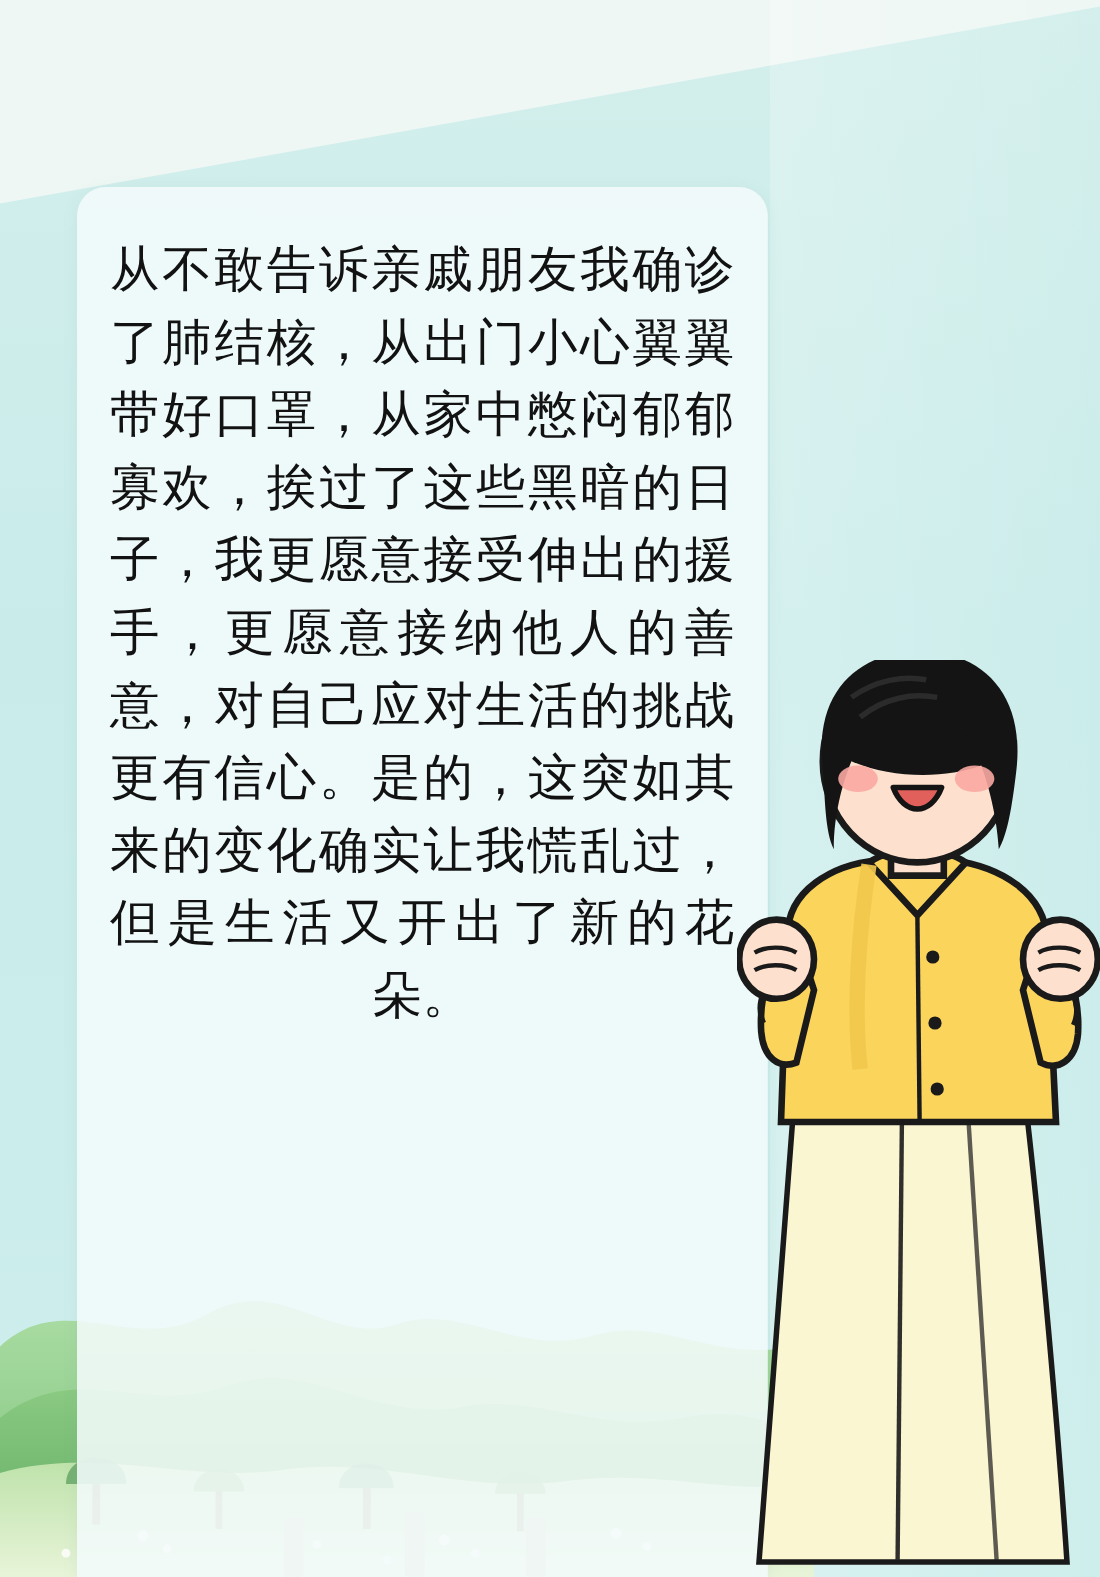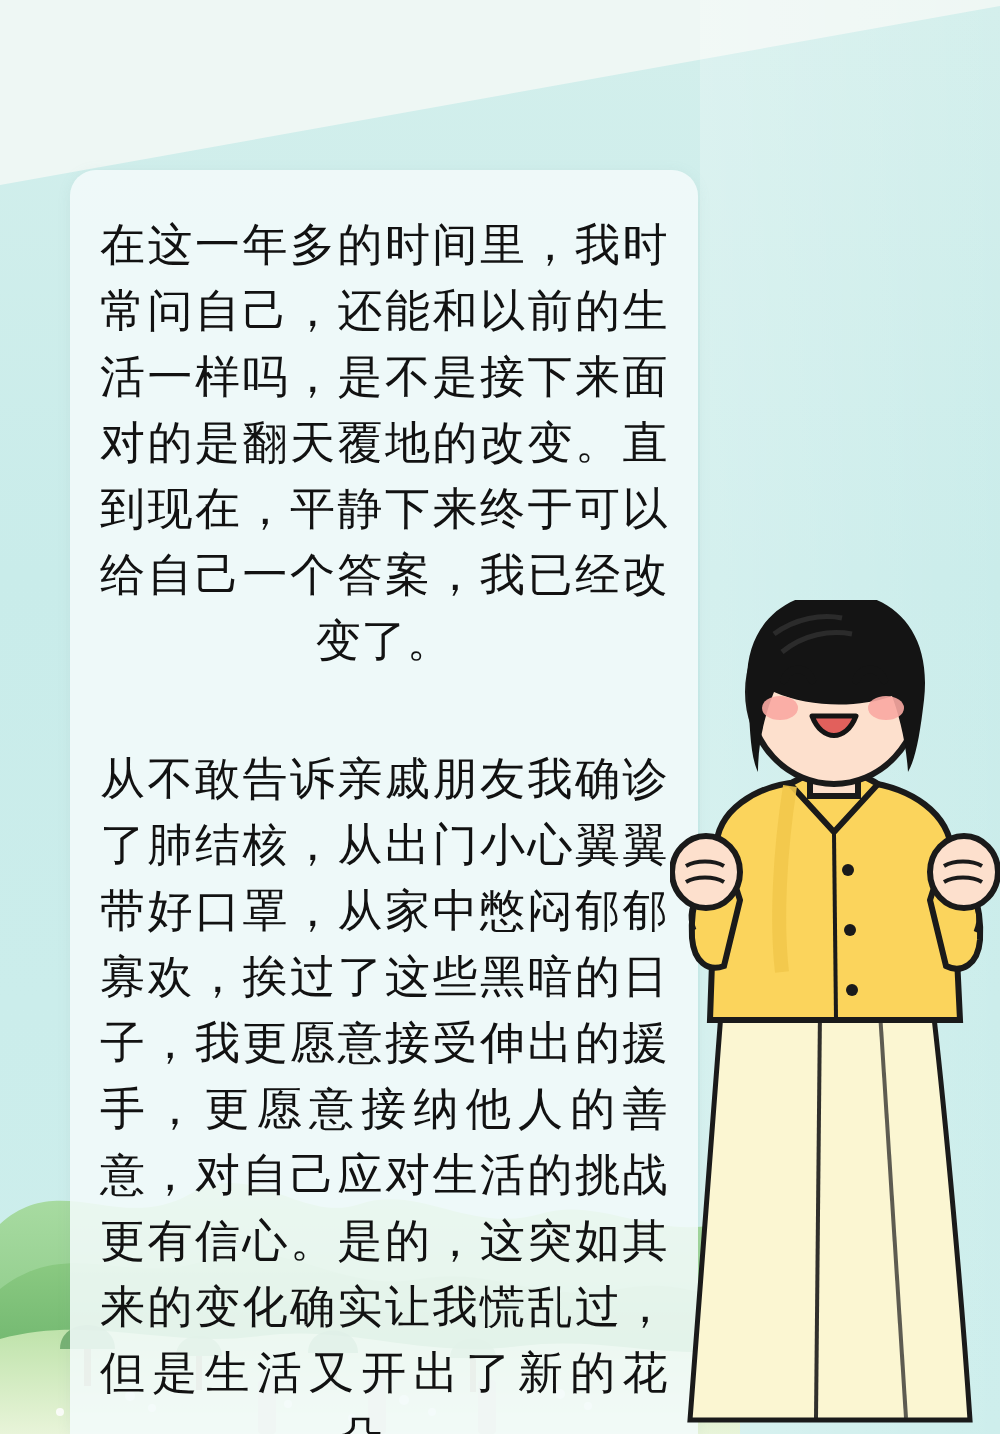--- a/index.html
+++ b/index.html
@@ -155,21 +155,20 @@
 
       <g fill="#d8cfc0" opacity="0.9">
         <rect x="258" y="306" width="18" height="54" rx="4"></rect>
         <rect x="368" y="300" width="18" height="60" rx="4"></rect>
         <rect x="478" y="306" width="18" height="54" rx="4"></rect>
       </g>
     </svg>
   </div>
 
   <div class="text-card">
-    <p class="para">在这一年多的时间里，我时常问自己，还能和以前的生活一样吗，是不是接下来面对的是翻天覆地的改变。直到现在，平静下来终于可以给自己一个答案，我已经改变了。</p>
     <p class="para">从不敢告诉亲戚朋友我确诊了肺结核，从出门小心翼翼带好口罩，从家中憋闷郁郁寡欢，挨过了这些黑暗的日子，我更愿意接受伸出的援手，更愿意接纳他人的善意，对自己应对生活的挑战更有信心。是的，这突如其来的变化确实让我慌乱过，但是生活又开出了新的花朵。</p>
   </div>
 
   <div class="character">
     <svg width="330" height="840" viewBox="0 0 330 840" xmlns="http://www.w3.org/2000/svg">
 
       <path d="M52,400 L262,400 C276,520 292,700 300,820 L20,820 C30,700 42,520 52,400 Z" fill="#fbf6d2" stroke="#1a1a1a" stroke-width="5"></path>
       <path d="M150,410 L146,818" stroke="#1a1a1a" stroke-width="4" fill="none" opacity="0.9"></path>
       <path d="M210,412 L236,818" stroke="#1a1a1a" stroke-width="4" fill="none" opacity="0.7"></path>
 

